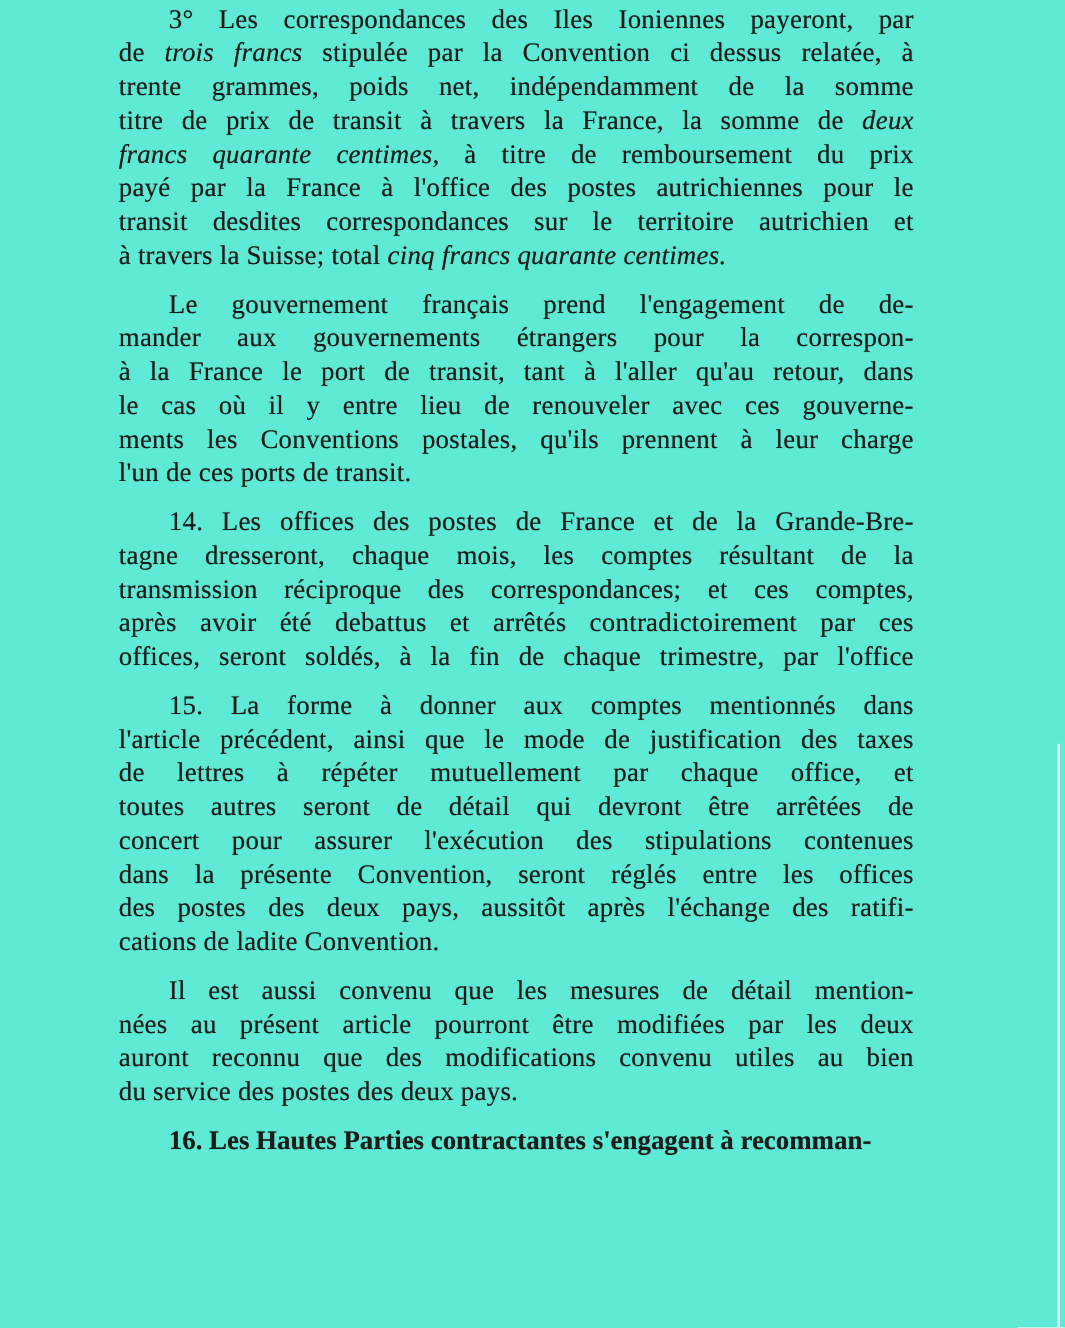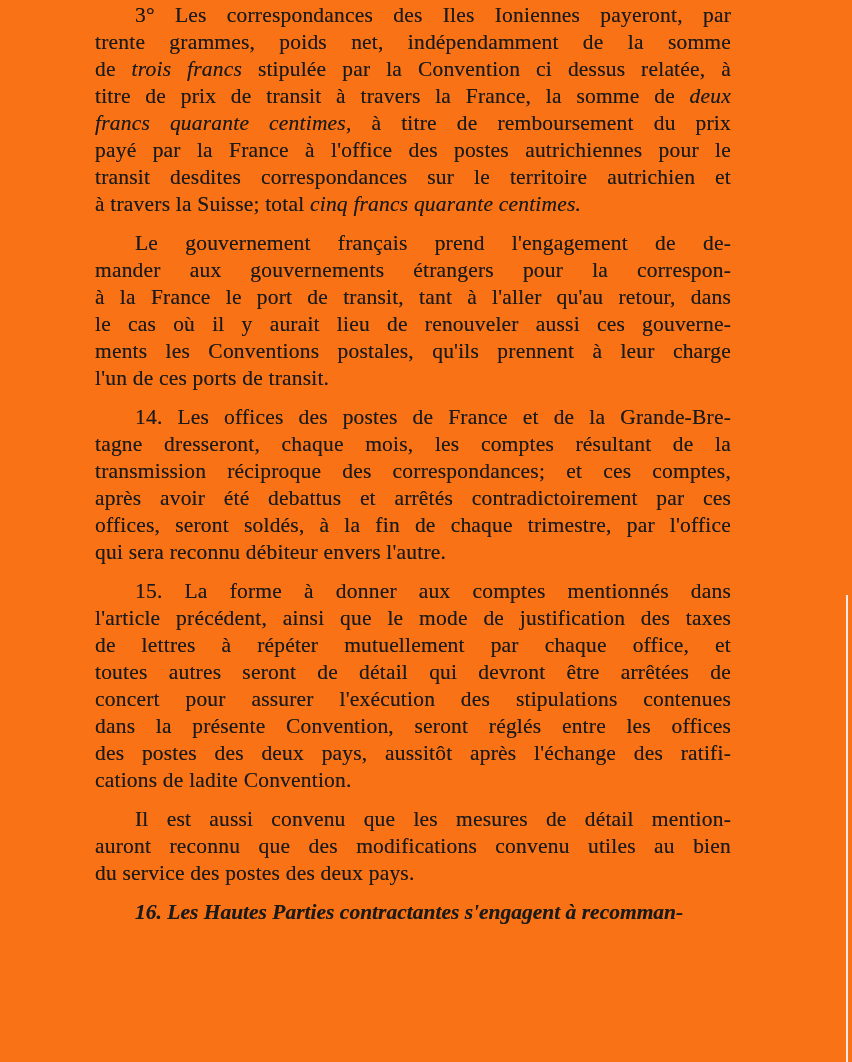--- a/index.html
+++ b/index.html
@@ -4,21 +4,21 @@
 <style>
   html, body {
     margin: 0;
     padding: 0;
     background: #ffffff;
   }
   .page {
     position: relative;
     width: 852px;
     height: 1062px;
-    background: #f97316;
+    background: #5eead4;
     overflow: hidden;
     font-family: "Liberation Serif", "DejaVu Serif", serif;
   }
   .textblock {
     position: absolute;
     left: 95px;
     top: 2px;
     width: 636px;
     color: #1a1a1a;
   }
@@ -42,74 +42,73 @@
   .line.first {
     padding-left: 40px;
   }
   .line.last {
     text-align-last: left;
     -moz-text-align-last: left;
   }
   .para.bold .line {
     font-weight: 700;
     letter-spacing: 0;
-    font-style: italic;
   }
   .it {
     font-style: italic;
   }
   .edge-line {
     position: absolute;
     width: 2px;
     background: #e9e9e9;
   }
 </style>
 </head>
 <body>
 
 <div class="page">
   <div class="textblock" style="color: rgb(26, 26, 26);">
       <div class="para">
         <div class="line first"><span>3° Les correspondances des Iles Ioniennes payeront, par</span></div>
+        <div class="line"><span>de </span><span class="it">trois francs</span><span> stipulée par la Convention ci dessus relatée, à</span></div>
         <div class="line"><span>trente grammes, poids net, indépendamment de la somme</span></div>
-        <div class="line"><span>de </span><span class="it">trois francs</span><span> stipulée par la Convention ci dessus relatée, à</span></div>
         <div class="line"><span>titre de prix de transit à travers la France, la somme de </span><span class="it">deux</span></div>
         <div class="line"><span class="it">francs quarante centimes,</span><span> à titre de remboursement du prix</span></div>
         <div class="line"><span>payé par la France à l'office des postes autrichiennes pour le</span></div>
         <div class="line"><span>transit desdites correspondances sur le territoire autrichien et</span></div>
         <div class="line last"><span>à travers la Suisse; total </span><span class="it">cinq francs quarante centimes.</span></div>
       </div>
       <div class="para">
         <div class="line first"><span>Le gouvernement français prend l'engagement de de-</span></div>
         <div class="line"><span>mander aux gouvernements étrangers pour la correspon-</span></div>
         <div class="line"><span>à la France le port de transit, tant à l'aller qu'au retour, dans</span></div>
-        <div class="line"><span>le cas où il y aurait lieu de renouveler aussi ces gouverne-</span></div>
+        <div class="line"><span>le cas où il y entre lieu de renouveler avec ces gouverne-</span></div>
         <div class="line"><span>ments les Conventions postales, qu'ils prennent à leur charge</span></div>
         <div class="line last"><span>l'un de ces ports de transit.</span></div>
       </div>
       <div class="para">
         <div class="line first"><span>14. Les offices des postes de France et de la Grande-Bre-</span></div>
         <div class="line"><span>tagne dresseront, chaque mois, les comptes résultant de la</span></div>
         <div class="line"><span>transmission réciproque des correspondances; et ces comptes,</span></div>
         <div class="line"><span>après avoir été debattus et arrêtés contradictoirement par ces</span></div>
         <div class="line"><span>offices, seront soldés, à la fin de chaque trimestre, par l'office</span></div>
-        <div class="line last"><span>qui sera reconnu débiteur envers l'autre.</span></div>
       </div>
       <div class="para">
         <div class="line first"><span>15. La forme à donner aux comptes mentionnés dans</span></div>
         <div class="line"><span>l'article précédent, ainsi que le mode de justification des taxes</span></div>
         <div class="line"><span>de lettres à répéter mutuellement par chaque office, et</span></div>
         <div class="line"><span>toutes autres seront de détail qui devront être arrêtées de</span></div>
         <div class="line"><span>concert pour assurer l'exécution des stipulations contenues</span></div>
         <div class="line"><span>dans la présente Convention, seront réglés entre les offices</span></div>
         <div class="line"><span>des postes des deux pays, aussitôt après l'échange des ratifi-</span></div>
         <div class="line last"><span>cations de ladite Convention.</span></div>
       </div>
       <div class="para">
         <div class="line first"><span>Il est aussi convenu que les mesures de détail mention-</span></div>
+        <div class="line"><span>nées au présent article pourront être modifiées par les deux</span></div>
         <div class="line"><span>auront reconnu que des modifications convenu utiles au bien</span></div>
         <div class="line last"><span>du service des postes des deux pays.</span></div>
       </div>
       <div class="para bold">
         <div class="line first last"><span>16. Les Hautes Parties contractantes s'engagent à recomman-</span></div>
       </div>
     </div>
   <div class="edge-line" style="left: 846px; top: 595px; height: 467px; background: rgb(233, 233, 233);"></div>
 </div>
 

